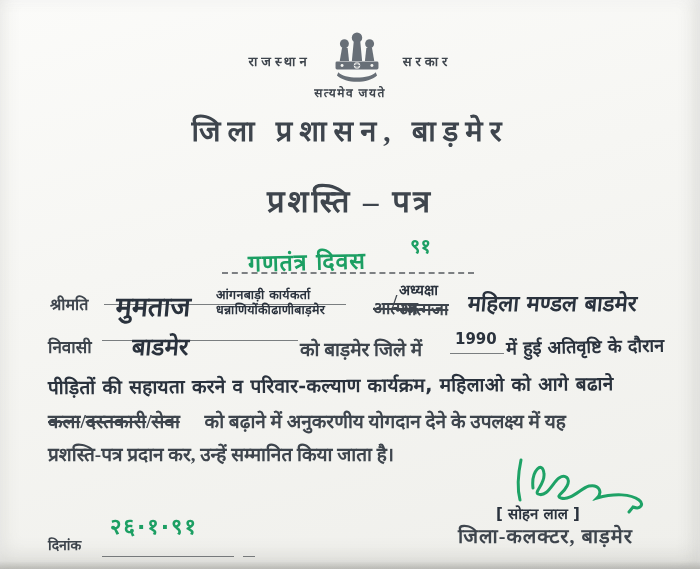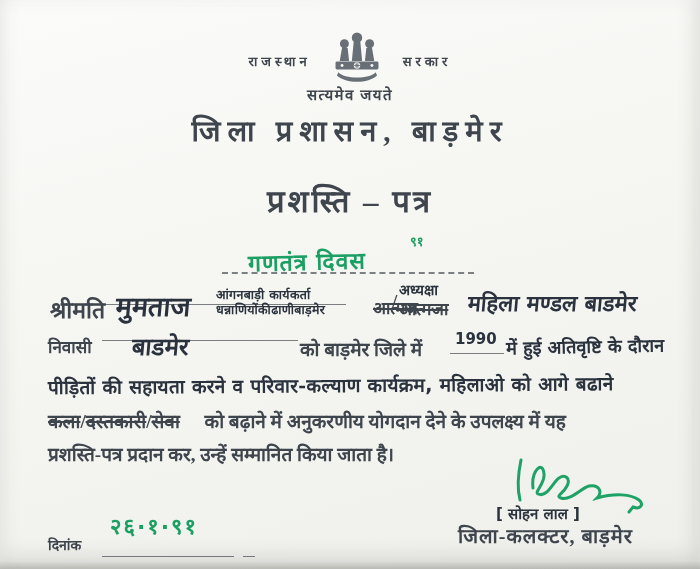--- a/index.html
+++ b/index.html
@@ -53,32 +53,32 @@
         <line x1="30" y1="34.8" x2="30" y2="40.8"></line>
         <line x1="27" y1="37.8" x2="33" y2="37.8"></line>
         <line x1="27.9" y1="35.7" x2="32.1" y2="39.9"></line>
         <line x1="32.1" y1="35.7" x2="27.9" y2="39.9"></line>
       </g>
       <circle cx="14" cy="37.8" r="1.6" fill="#f5f5f2"></circle>
       <circle cx="46" cy="37.8" r="1.6" fill="#f5f5f2"></circle>
     </svg>
     <span class="printed" style="font-size:13px; letter-spacing:4px;">सरकार</span>
   </div>
-  <div class="abs printed" style="left:0; right:0; top:84px; text-align:center; font-size:15px; letter-spacing:1.5px;">सत्यमेव जयते</div>
+  <div class="abs printed" style="left:0; right:0; top:84px; text-align:center; font-size:12px; letter-spacing:1.5px;">सत्यमेव जयते</div>
 
   <div class="abs printed" style="left:0; right:0; top:110px; text-align:center; font-size:29px; font-weight:700; letter-spacing:7px;">जिला प्रशासन, बाड़मेर</div>
 
   <div class="abs printed" style="left:0; right:0; top:179px; text-align:center; font-size:31px; font-weight:700; letter-spacing:3px;">प्रशस्ति – पत्र</div>
 
   <div class="dashed-rule" style="left:222px; top:272px; width:252px;"></div>
   <div class="abs pen green-ink" style="left:248px; top:245px; font-size:23px; letter-spacing:1px; transform:rotate(-1.5deg);">गणतंत्र दिवस</div>
-  <div class="abs pen green-ink" style="left:410px; top:232px; font-size:13px;">९१</div>
+  <div class="abs pen green-ink" style="left:410px; top:232px; font-size:20px;">९१</div>
 
   <div class="rule" style="left:104px; top:304px; width:242px;"></div>
-  <div class="abs printed" style="left:50px; top:293px; font-size:23px;">श्रीमति</div>
+  <div class="abs printed" style="left:50px; top:293px; font-size:16px;">श्रीमति</div>
   <div class="abs pen" style="left:116px; top:287px; font-size:27px;"><span class="slant">मुमताज</span></div>
   <div class="abs pen annotation" style="left:216px; top:287px;">
     <div>आंगनबाड़ी कार्यकर्ता</div>
     <div>धन्नाणियोंकीढाणीबाड़मेर</div>
   </div>
   <div class="abs printed struck" style="left:345px; top:296px; font-size:17px; font-weight:700;margin-left:28px;">आत्मज</div>
   <div class="abs printed" style="left:392px; top:291px; font-size:19px;">/</div>
   <div class="abs pen" style="left:399px; top:279px; font-size:14.5px;">अध्यक्षा</div>
   <div class="abs printed struck" style="left:399px; top:297px; font-size:17px; font-weight:700;">आत्मजा</div>
   <div class="abs pen" style="left:468px; top:287px; font-size:22px;"><span class="slant">महिला मण्डल बाडमेर</span></div>

